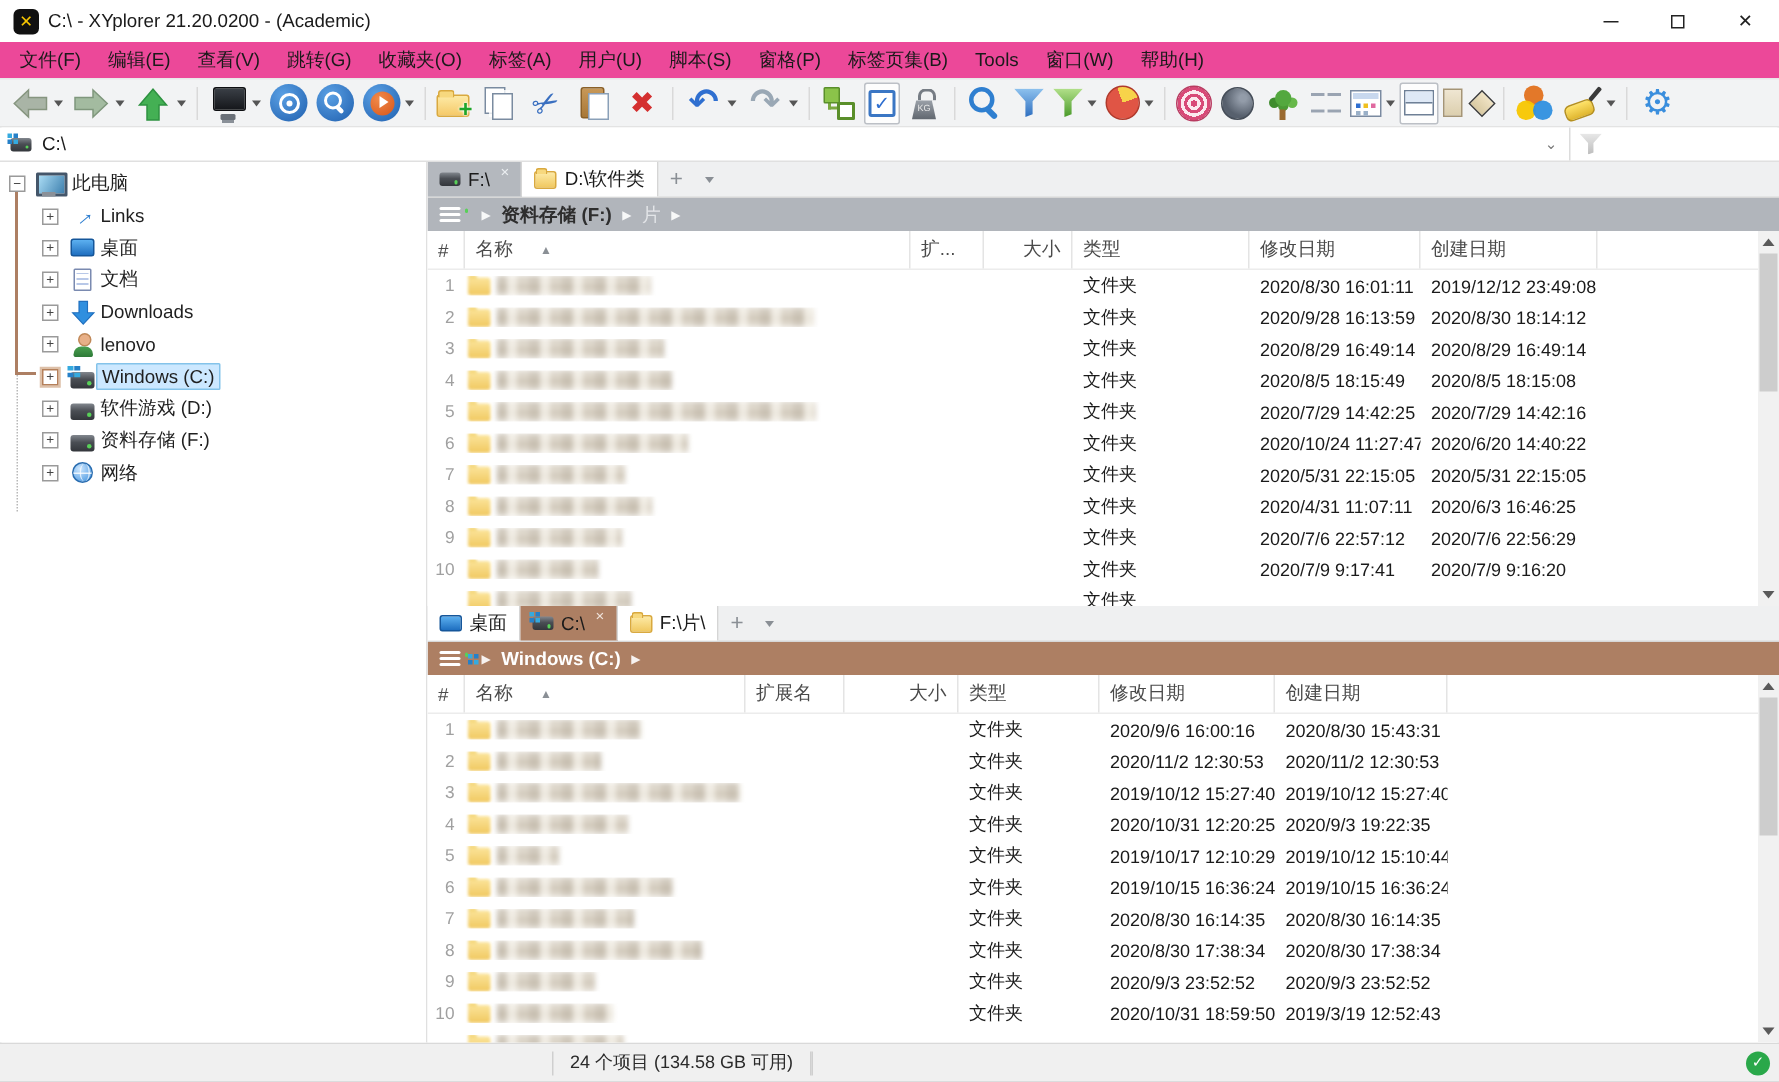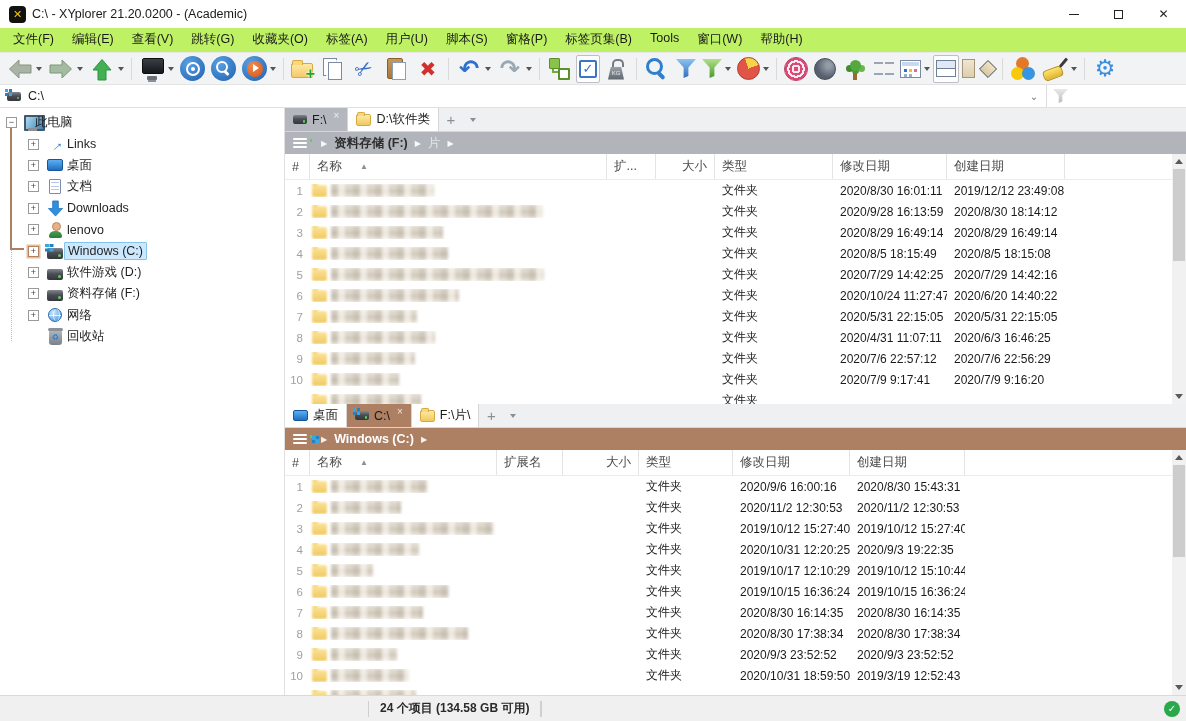--- a/index.html
+++ b/index.html
@@ -9,21 +9,21 @@
   
   .titlebar{height:28px;display:flex;align-items:center;background:#fff;flex:0 0 auto;}
   .app-icon{width:17px;height:17px;margin:0 6px 0 9px;background:#111;border-radius:4px;
             color:#f7c600;font-size:11px;font-weight:bold;display:flex;align-items:center;justify-content:center;}
   .title-text{font-size:12.5px;color:#1a1a1a;}
   .win-controls{margin-left:auto;display:flex;height:100%;}
   .wc{width:45px;height:100%;display:flex;align-items:center;justify-content:center;color:#222;font-size:12px;}
   .wc .bar{width:10px;height:1px;background:#222;}
   .wc .box{width:9px;height:9px;border:1px solid #222;}
   
-  .menubar{height:24px;display:flex;align-items:flex-start;background:#bef264;padding-left:4px;flex:0 0 auto;}
+  .menubar{height:24px;display:flex;align-items:center;background:#ec4899;padding-left:4px;flex:0 0 auto;}
   .menu-item{padding:3px 9px;font-size:12.5px;color:#1a1a1a;}
   
   .toolbar{height:33px;background:#f2f3f4;border-top:1px solid #e8e8e8;border-bottom:1px solid #e3e3e3;
            display:flex;align-items:center;padding:0 4px;flex:0 0 auto;}
   .tbtn{height:28px;display:flex;align-items:center;padding:0 2px;border:1px solid transparent;border-radius:2px;}
   .tbtn.pressed{background:#fdfdfd;border-color:#bcc0c6;}
   .tsep{width:1px;height:22px;background:#d9d9d9;margin:0 4px;flex:0 0 auto;}
   .dd{width:0;height:0;border-left:3.5px solid transparent;border-right:3.5px solid transparent;
       border-top:4px solid #555;margin-left:3px;}
   .ticn{position:relative;display:inline-flex;align-items:center;justify-content:center;width:26px;height:26px;}
@@ -107,21 +107,21 @@
   .tree{width:285px;flex:0 0 auto;border-right:1px solid #e0e0e0;position:relative;padding-top:4px;overflow:hidden;background:#fff;}
   .tree-dotline{position:absolute;left:11px;top:21px;width:0;height:212px;border-left:1px dotted #b8b8b8;}
   .cur-line{position:absolute;left:10px;top:20px;width:2px;height:122px;background:#ad7f63;}
   .cur-elbow{position:absolute;left:10px;top:140px;width:14px;height:2px;background:#ad7f63;}
   .trow{height:21.4px;display:flex;align-items:center;position:relative;font-size:12.5px;color:#1f1f1f;}
   .texp{width:11px;height:11px;border:1px solid #9a9a9a;background:#fff;font-size:9px;line-height:9px;text-align:center;color:#444;position:absolute;left:6px;flex:0 0 auto;}
   .trow.lvl1 .texp{left:28px;}
   .texp.cur{border:1.5px solid #b5805a;box-shadow:0 0 0 1.5px #ddc0a8;}
   .ticon{position:absolute;left:24px;width:18px;height:17px;display:flex;align-items:center;justify-content:center;}
   .trow.lvl1 .ticon{left:46px;}
-  .tlabel{position:absolute;left:32px;padding:1px 3px;white-space:nowrap;}
+  .tlabel{position:absolute;left:45px;padding:1px 3px;white-space:nowrap;}
   .trow.lvl1 .tlabel{left:64px;}
   .tlabel.selected{background:#cce8ff;border:1px solid #84c3ea;border-radius:1px;}
   
   .t-computer{position:relative;width:18px;height:16px;}
   .t-computer::before{content:"";position:absolute;top:0;left:0;width:17px;height:12px;background:linear-gradient(120deg,#aadcf4,#3d7fae);border:2px solid #44566a;border-radius:1px;}
   .t-computer::after{content:"";position:absolute;bottom:0;left:4px;width:9px;height:3px;background:#8a9098;}
   .t-links{color:#2f7fd0;font-weight:bold;font-size:15px;transform:rotate(-40deg);}
   .t-desktop{width:16px;height:12px;background:linear-gradient(#5cb0f0,#1f6fc0);border:1px solid #15569a;border-radius:2px;}
   .t-document{width:12px;height:15px;background:#fff;border:1px solid #7a8ab0;border-radius:1px;padding:2px 1px;position:relative;}
   .t-document::before{content:"";display:block;height:100%;background:repeating-linear-gradient(#b8c8e8 0 1px,transparent 1px 3.5px);}
@@ -196,21 +196,21 @@
   .sarrow{width:14px;height:15px;display:flex;align-items:center;justify-content:center;flex:0 0 auto;}
   .sarrow i{width:0;height:0;border-left:4px solid transparent;border-right:4px solid transparent;}
   .sarrow.up i{border-bottom:5px solid #5a5a5a;}
   .sarrow.down i{border-top:5px solid #5a5a5a;}
   .strack{flex:1 1 auto;width:100%;position:relative;}
   .sthumb{position:absolute;top:0;left:1px;width:12px;height:92px;background:#cdcdcd;}
   
   .statusbar{height:26px;background:#f0f0f0;border-top:1px solid #d9d9d9;display:flex;align-items:center;font-size:12px;color:#2a2a2a;flex:0 0 auto;}
   .sb-spacer{width:368px;flex:0 0 auto;height:100%;}
   .sb-sep{width:1px;height:16px;background:#cfcfcf;flex:0 0 auto;}
-  .sb-sec{padding:0 11px;display:flex;align-items:center;gap:6px;white-space:nowrap;font-weight:bold;}
+  .sb-sec{padding:0 11px;display:flex;align-items:center;gap:6px;white-space:nowrap;}
   .sb-gap{width:10px;}
   .sb-icons{margin-left:auto;display:flex;align-items:center;gap:5px;padding-right:6px;}
   .sb-check{width:16px;height:16px;border-radius:50%;background:#2aa84a;color:#fff;font-size:10px;font-weight:bold;display:flex;align-items:center;justify-content:center;}
 </style>
 </head>
 <body>
 
 <div class="window">
 
   <div class="titlebar">
@@ -464,26 +464,20 @@
             <span class="t-drive"></span>
           </span>
           <span class="tlabel">资料存储 (F:)</span>
         </div>
         <div class="trow lvl1">
           <span class="texp">+</span>
           <span class="ticon">
             <span class="t-network"></span>
           </span>
           <span class="tlabel">网络</span>
-        </div>
-        <div class="trow lvl1">
-          <span class="ticon">
-            <span class="t-recycle"></span>
-          </span>
-          <span class="tlabel">回收站</span>
         </div>
       </div>
     <div class="panes">
       <div class="pane pane-top" id="paneTop">
           <div class="tabbar">
             <span class="tab active-gray">
               <span class="s-drive"></span>
               <span>F:\</span>
               <span class="x">×</span>
             </span>

